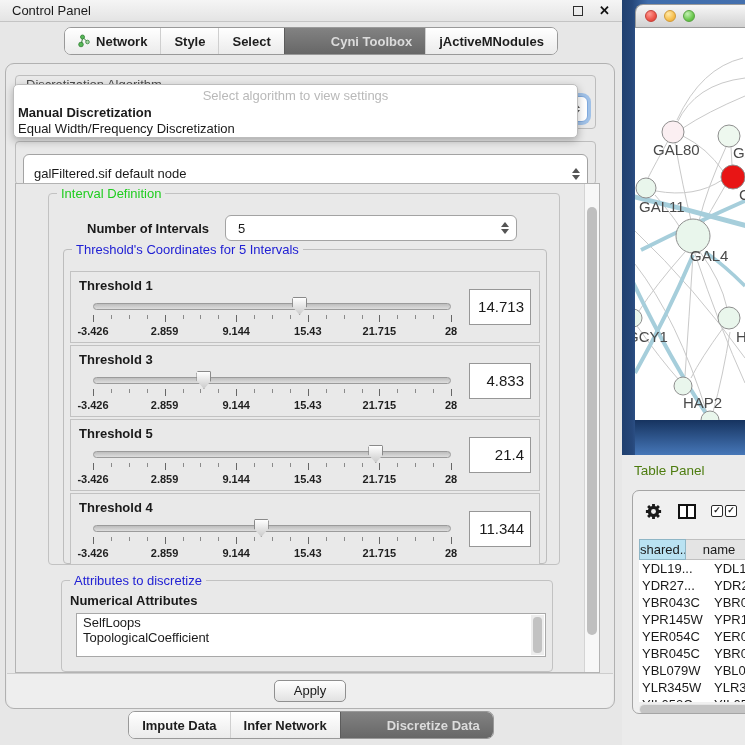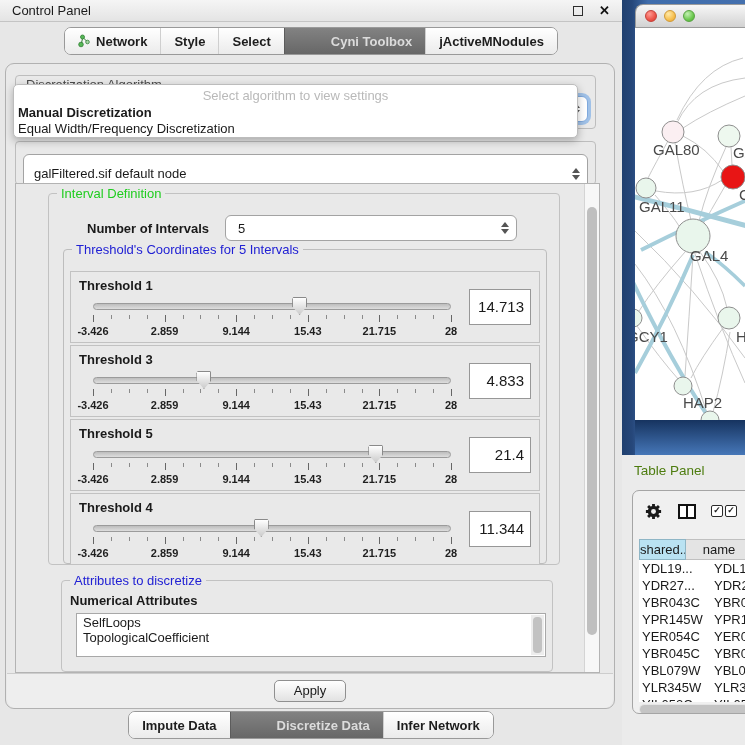--- a/index.html
+++ b/index.html
@@ -382,25 +382,25 @@
     <div class="apply-bar">
       <div class="apply-btn">Apply</div>
     </div>
   </div>
 
   <div class="bottom-tabbar">
     <div class="seg-group">
       <div class="seg">
           <span>Impute Data</span>
         </div>
+      <div class="seg">
+          <span>Infer Network</span>
+        </div>
       <div class="seg active">
           <span>Discretize Data</span>
-        </div>
-      <div class="seg">
-          <span>Infer Network</span>
         </div>
     </div>
   </div>
 </div>
 
 <div class="right">
   <div class="backdrop"></div>
   <div class="below-canvas"></div>
 
   <div class="net-titlebar">

